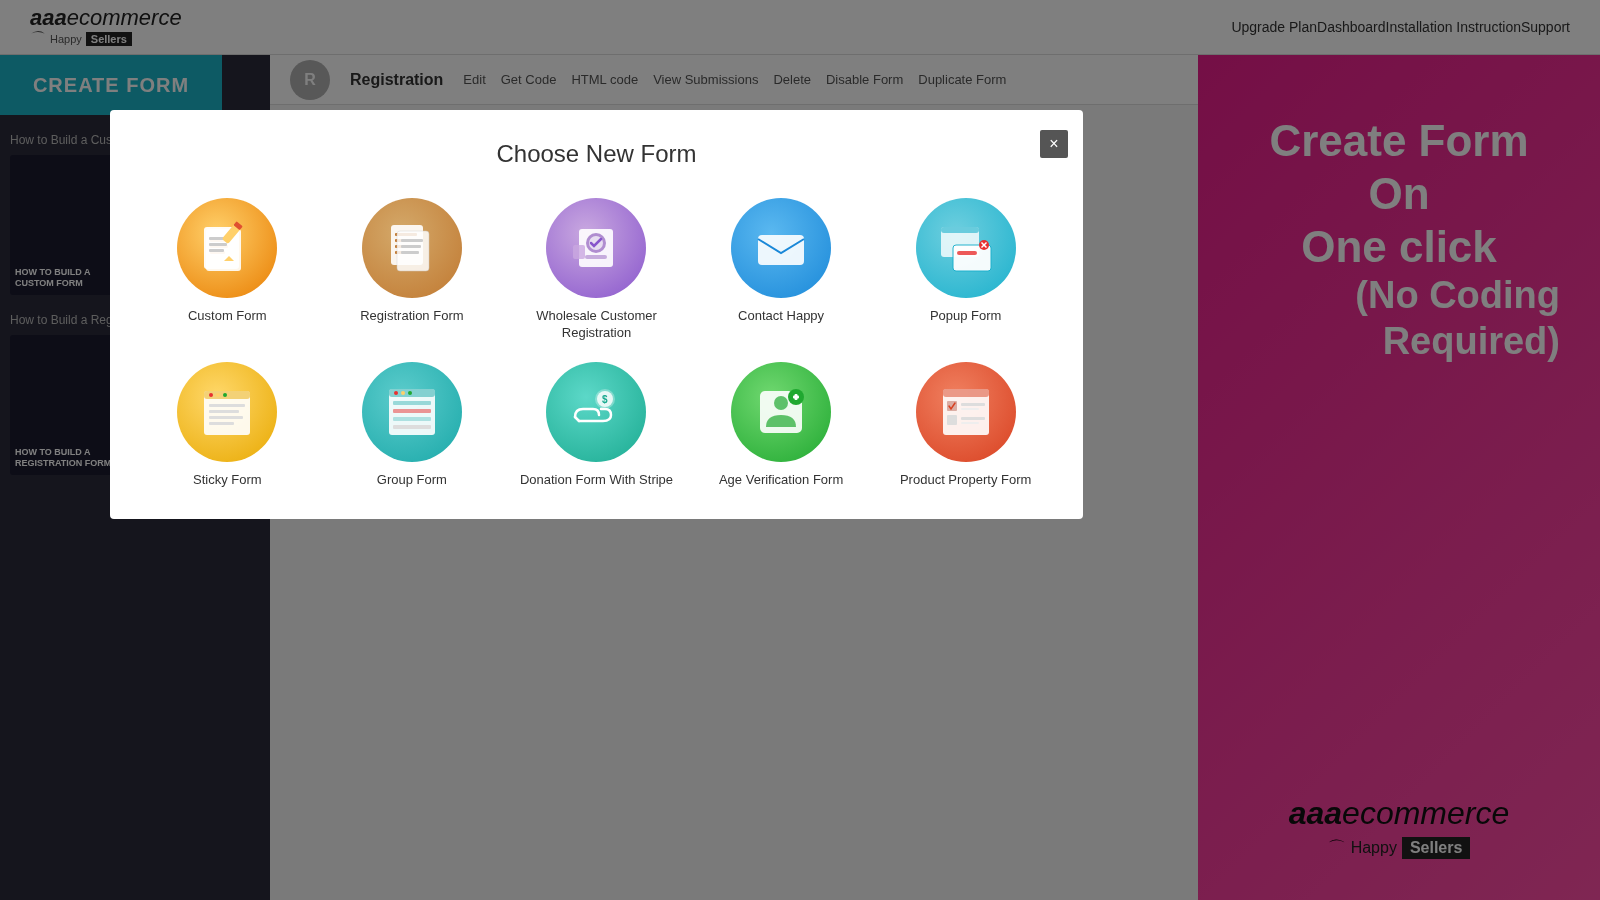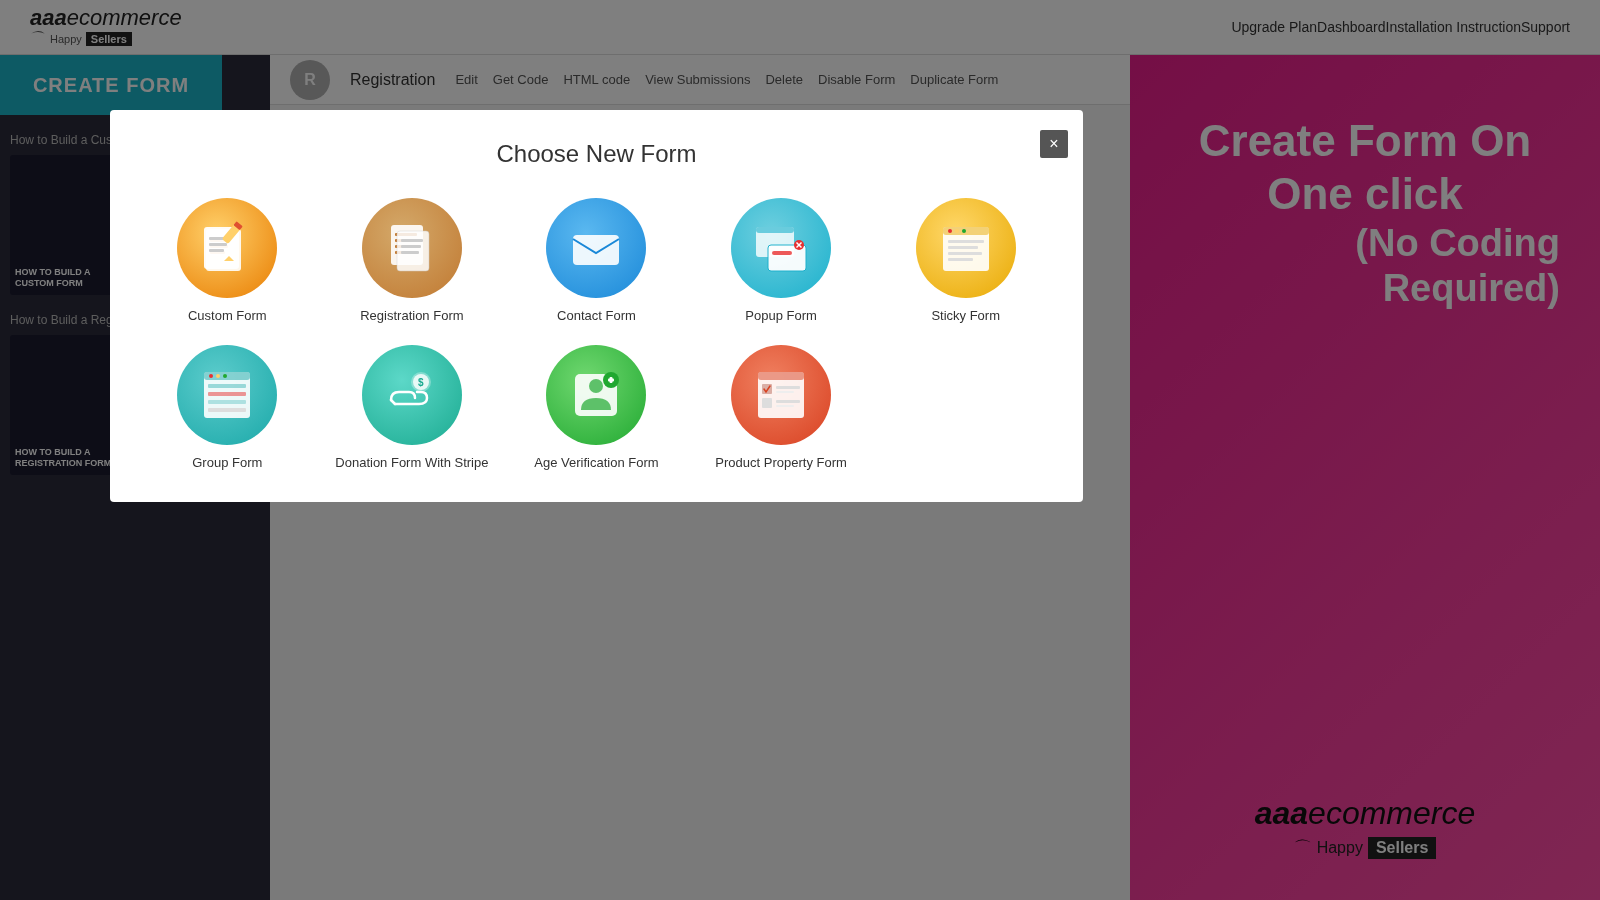--- a/index.html
+++ b/index.html
@@ -93,29 +93,29 @@
       gap: 20px;
       border-bottom: 1px solid #ddd;
     }
     .toolbar-avatar {
       width: 40px; height: 40px;
       border-radius: 50%;
       background: #b0b0b0;
       display: flex; align-items: center; justify-content: center;
       color: #fff; font-weight: bold;
     }
-    .toolbar-title { font-size: 16px; font-weight: normal; color: #333; }
+    .toolbar-title { font-size: 16px; font-weight: bold; color: #333; }
     .toolbar-nav { display: flex; gap: 15px; font-size: 13px; color: #555; }
     .toolbar-nav span { cursor: pointer; text-align: right; }
 
     
     .right-panel {
       position: absolute;
       top: 55px; right: 0;
-      width: 470px;
+      width: 402px;
       bottom: 0;
       background: linear-gradient(135deg, #e91e8c, #ff4da6);
       display: flex;
       flex-direction: column;
       align-items: center;
       justify-content: space-between;
       padding: 60px 40px 40px;
       z-index: 1;
     }
     .right-panel-tagline {
@@ -354,30 +354,45 @@
 
             <rect x="16" y="14" width="32" height="40" rx="3" fill="white" opacity="0.85" stroke="#ccc" stroke-width="0.5"></rect>
             <rect x="20" y="22" width="22" height="3" rx="1" fill="#ccc"></rect>
             <rect x="20" y="28" width="20" height="3" rx="1" fill="#ccc"></rect>
             <rect x="20" y="34" width="18" height="3" rx="1" fill="#ccc"></rect>
           </svg>
         </div>
         <div class="form-option-label">Registration Form</div>
       </div>
 
+      <div class="form-option">
+        <div class="form-option-icon icon-purple">
+          <svg class="form-icon-svg" viewBox="0 0 62 62" fill="none">
+            <rect x="14" y="12" width="34" height="38" rx="3" fill="white" opacity="0.9"></rect>
+
+            <ellipse cx="31" cy="26" rx="10" ry="10" fill="#b08dd0"></ellipse>
+            <ellipse cx="31" cy="26" rx="7" ry="7" fill="white" opacity="0.7"></ellipse>
+            <path d="M26 26 L29 29 L36 22" stroke="#8855cc" stroke-width="2.5" fill="none" stroke-linecap="round"></path>
+            <rect x="20" y="38" width="22" height="4" rx="2" fill="#b08dd0" opacity="0.7"></rect>
+
+            <rect x="8" y="28" width="12" height="14" rx="2" fill="#c9a8e0" opacity="0.8"></rect>
+          </svg>
+        </div>
+        <div class="form-option-label">Wholesale Customer Registration</div>
+      </div>
 
       <div class="form-option">
         <div class="form-option-icon icon-blue">
           <svg class="form-icon-svg" viewBox="0 0 62 62" fill="none">
 
             <rect x="8" y="18" width="46" height="30" rx="4" fill="white" opacity="0.9"></rect>
             <path d="M8 22 L31 36 L54 22" stroke="#1a88d8" stroke-width="2" fill="none"></path>
           </svg>
         </div>
-        <div class="form-option-label">Contact Form</div>
+        <div class="form-option-label">Contact Happy</div>
       </div>
 
       <div class="form-option">
         <div class="form-option-icon icon-teal-blue">
           <svg class="form-icon-svg" viewBox="0 0 62 62" fill="none">
             <rect x="6" y="10" width="38" height="30" rx="3" fill="white" opacity="0.8"></rect>
             <rect x="6" y="10" width="38" height="6" rx="3" fill="#1ab0cc" opacity="0.6"></rect>
 
             <rect x="18" y="28" width="38" height="26" rx="3" fill="white" opacity="0.95" stroke="#1ab0cc" stroke-width="1"></rect>
             <circle cx="49" cy="28" r="5" fill="#e83030"></circle>

